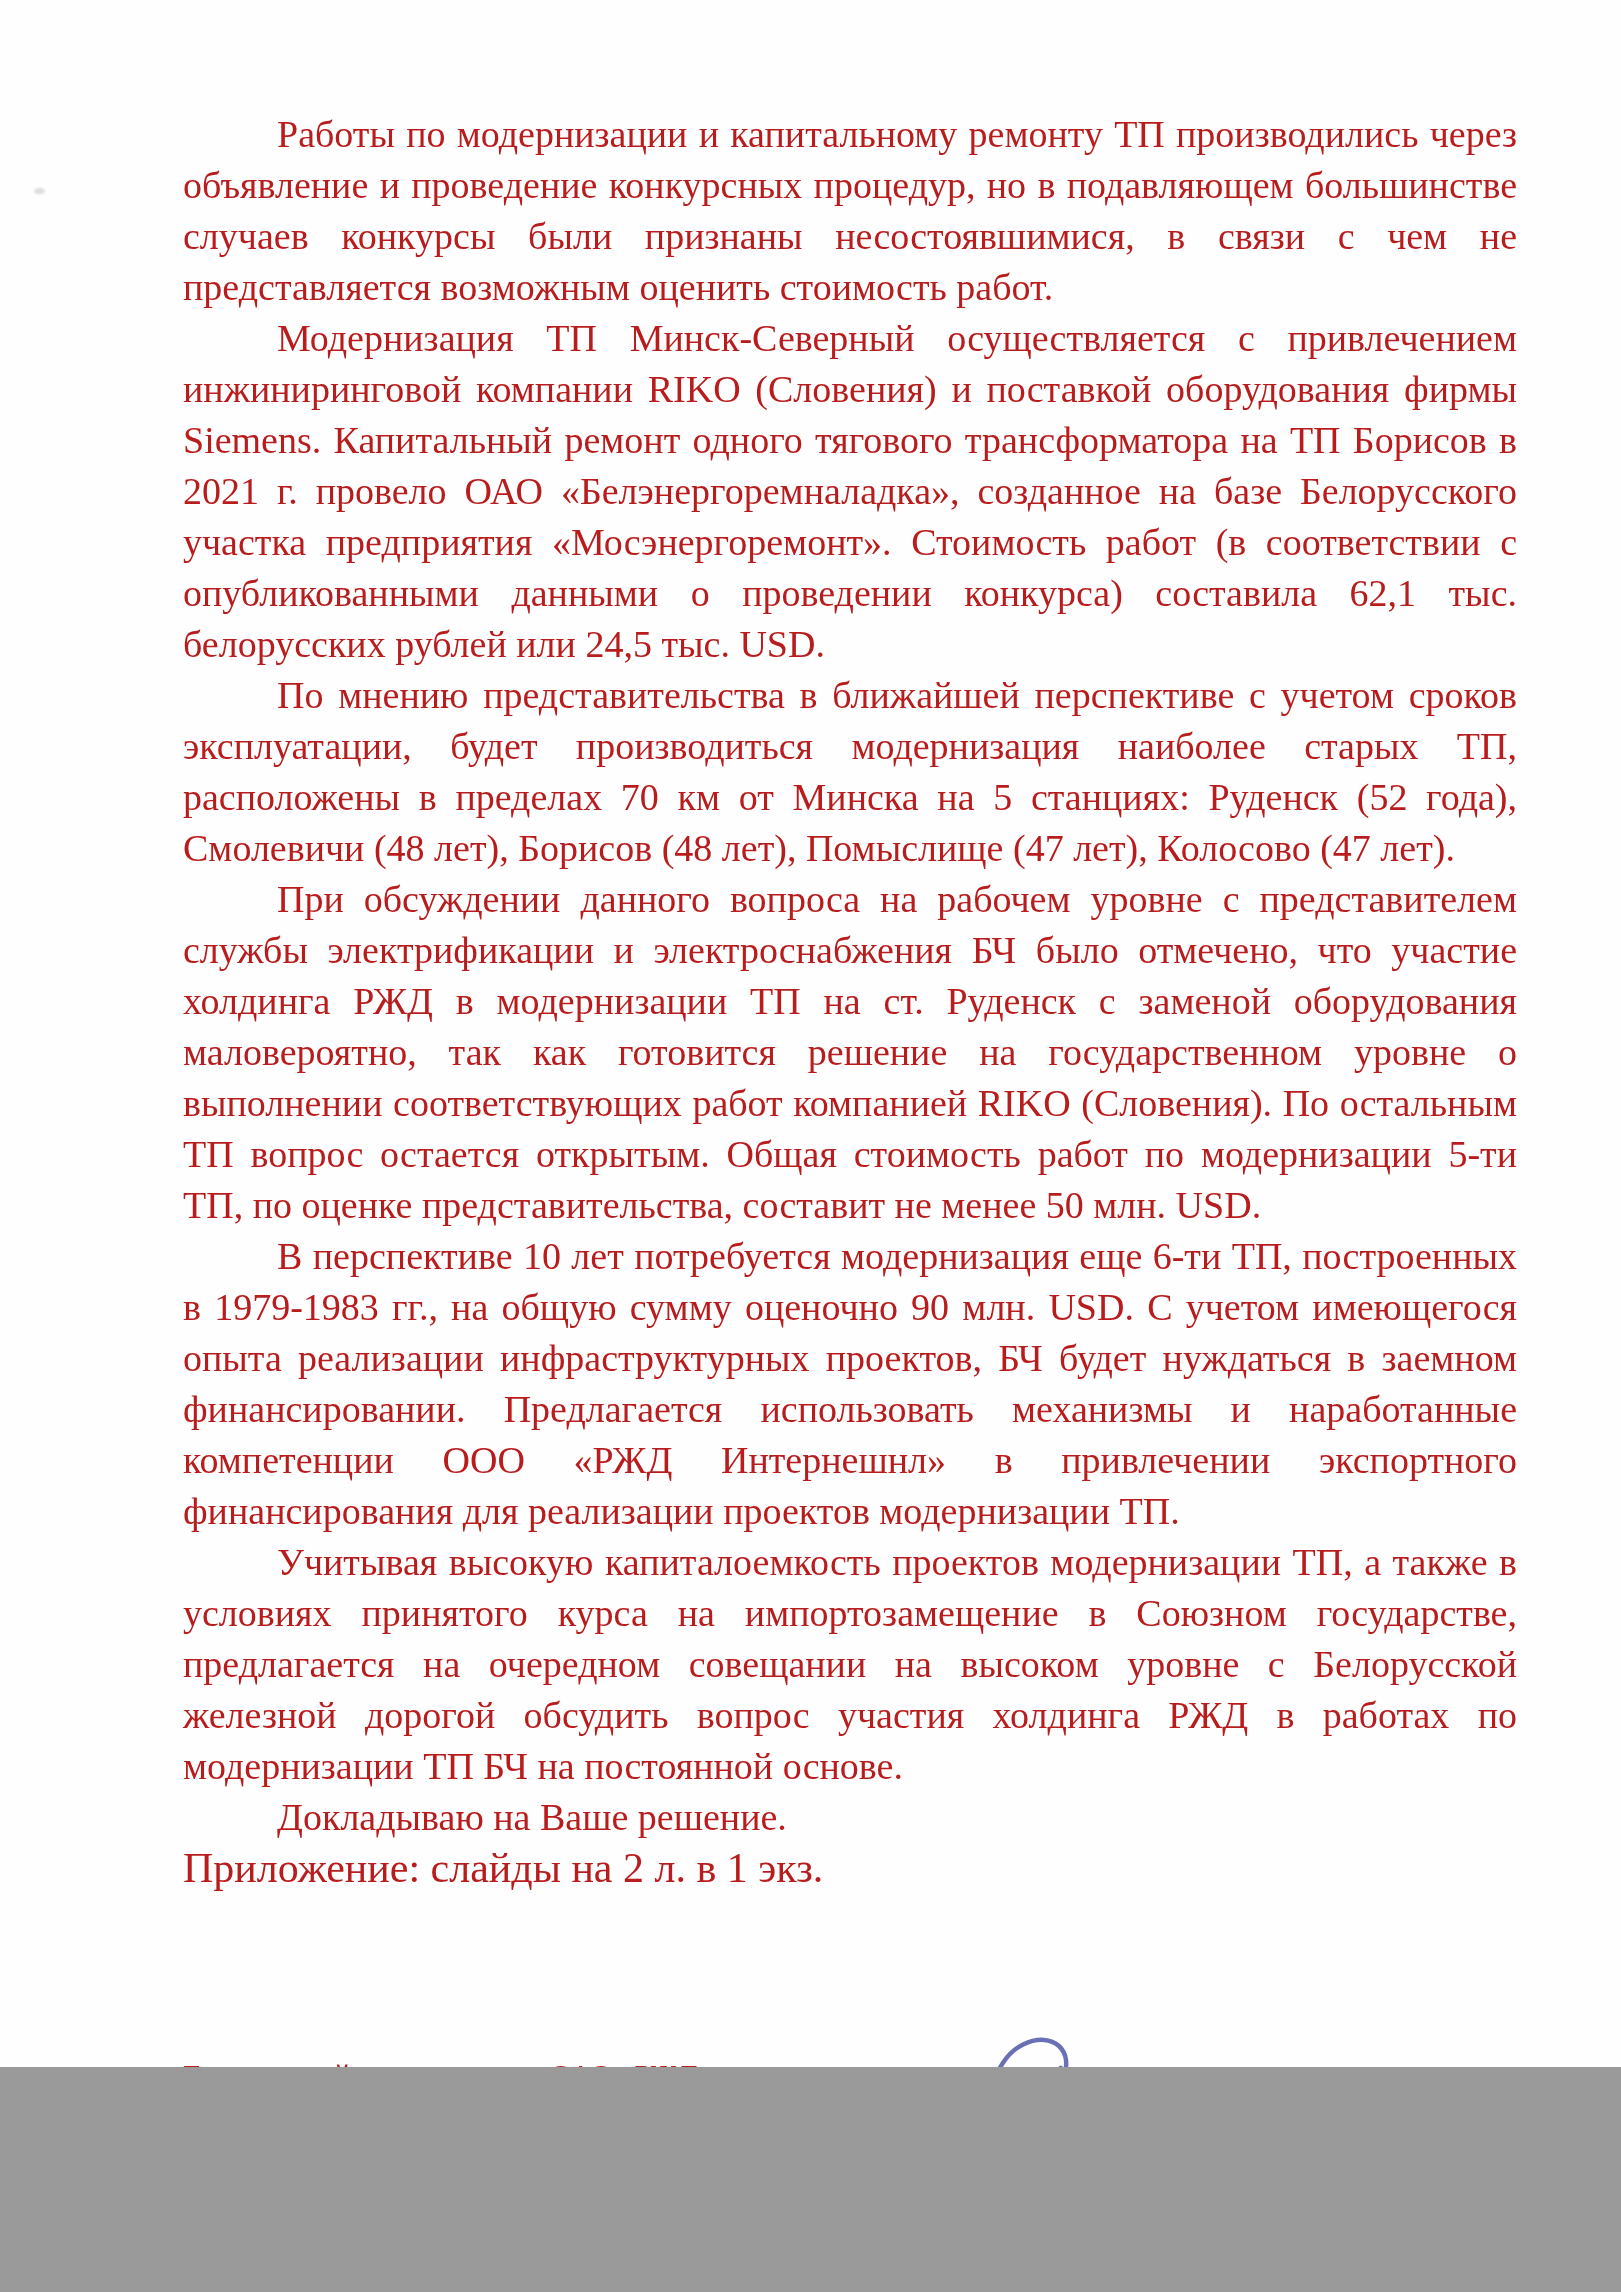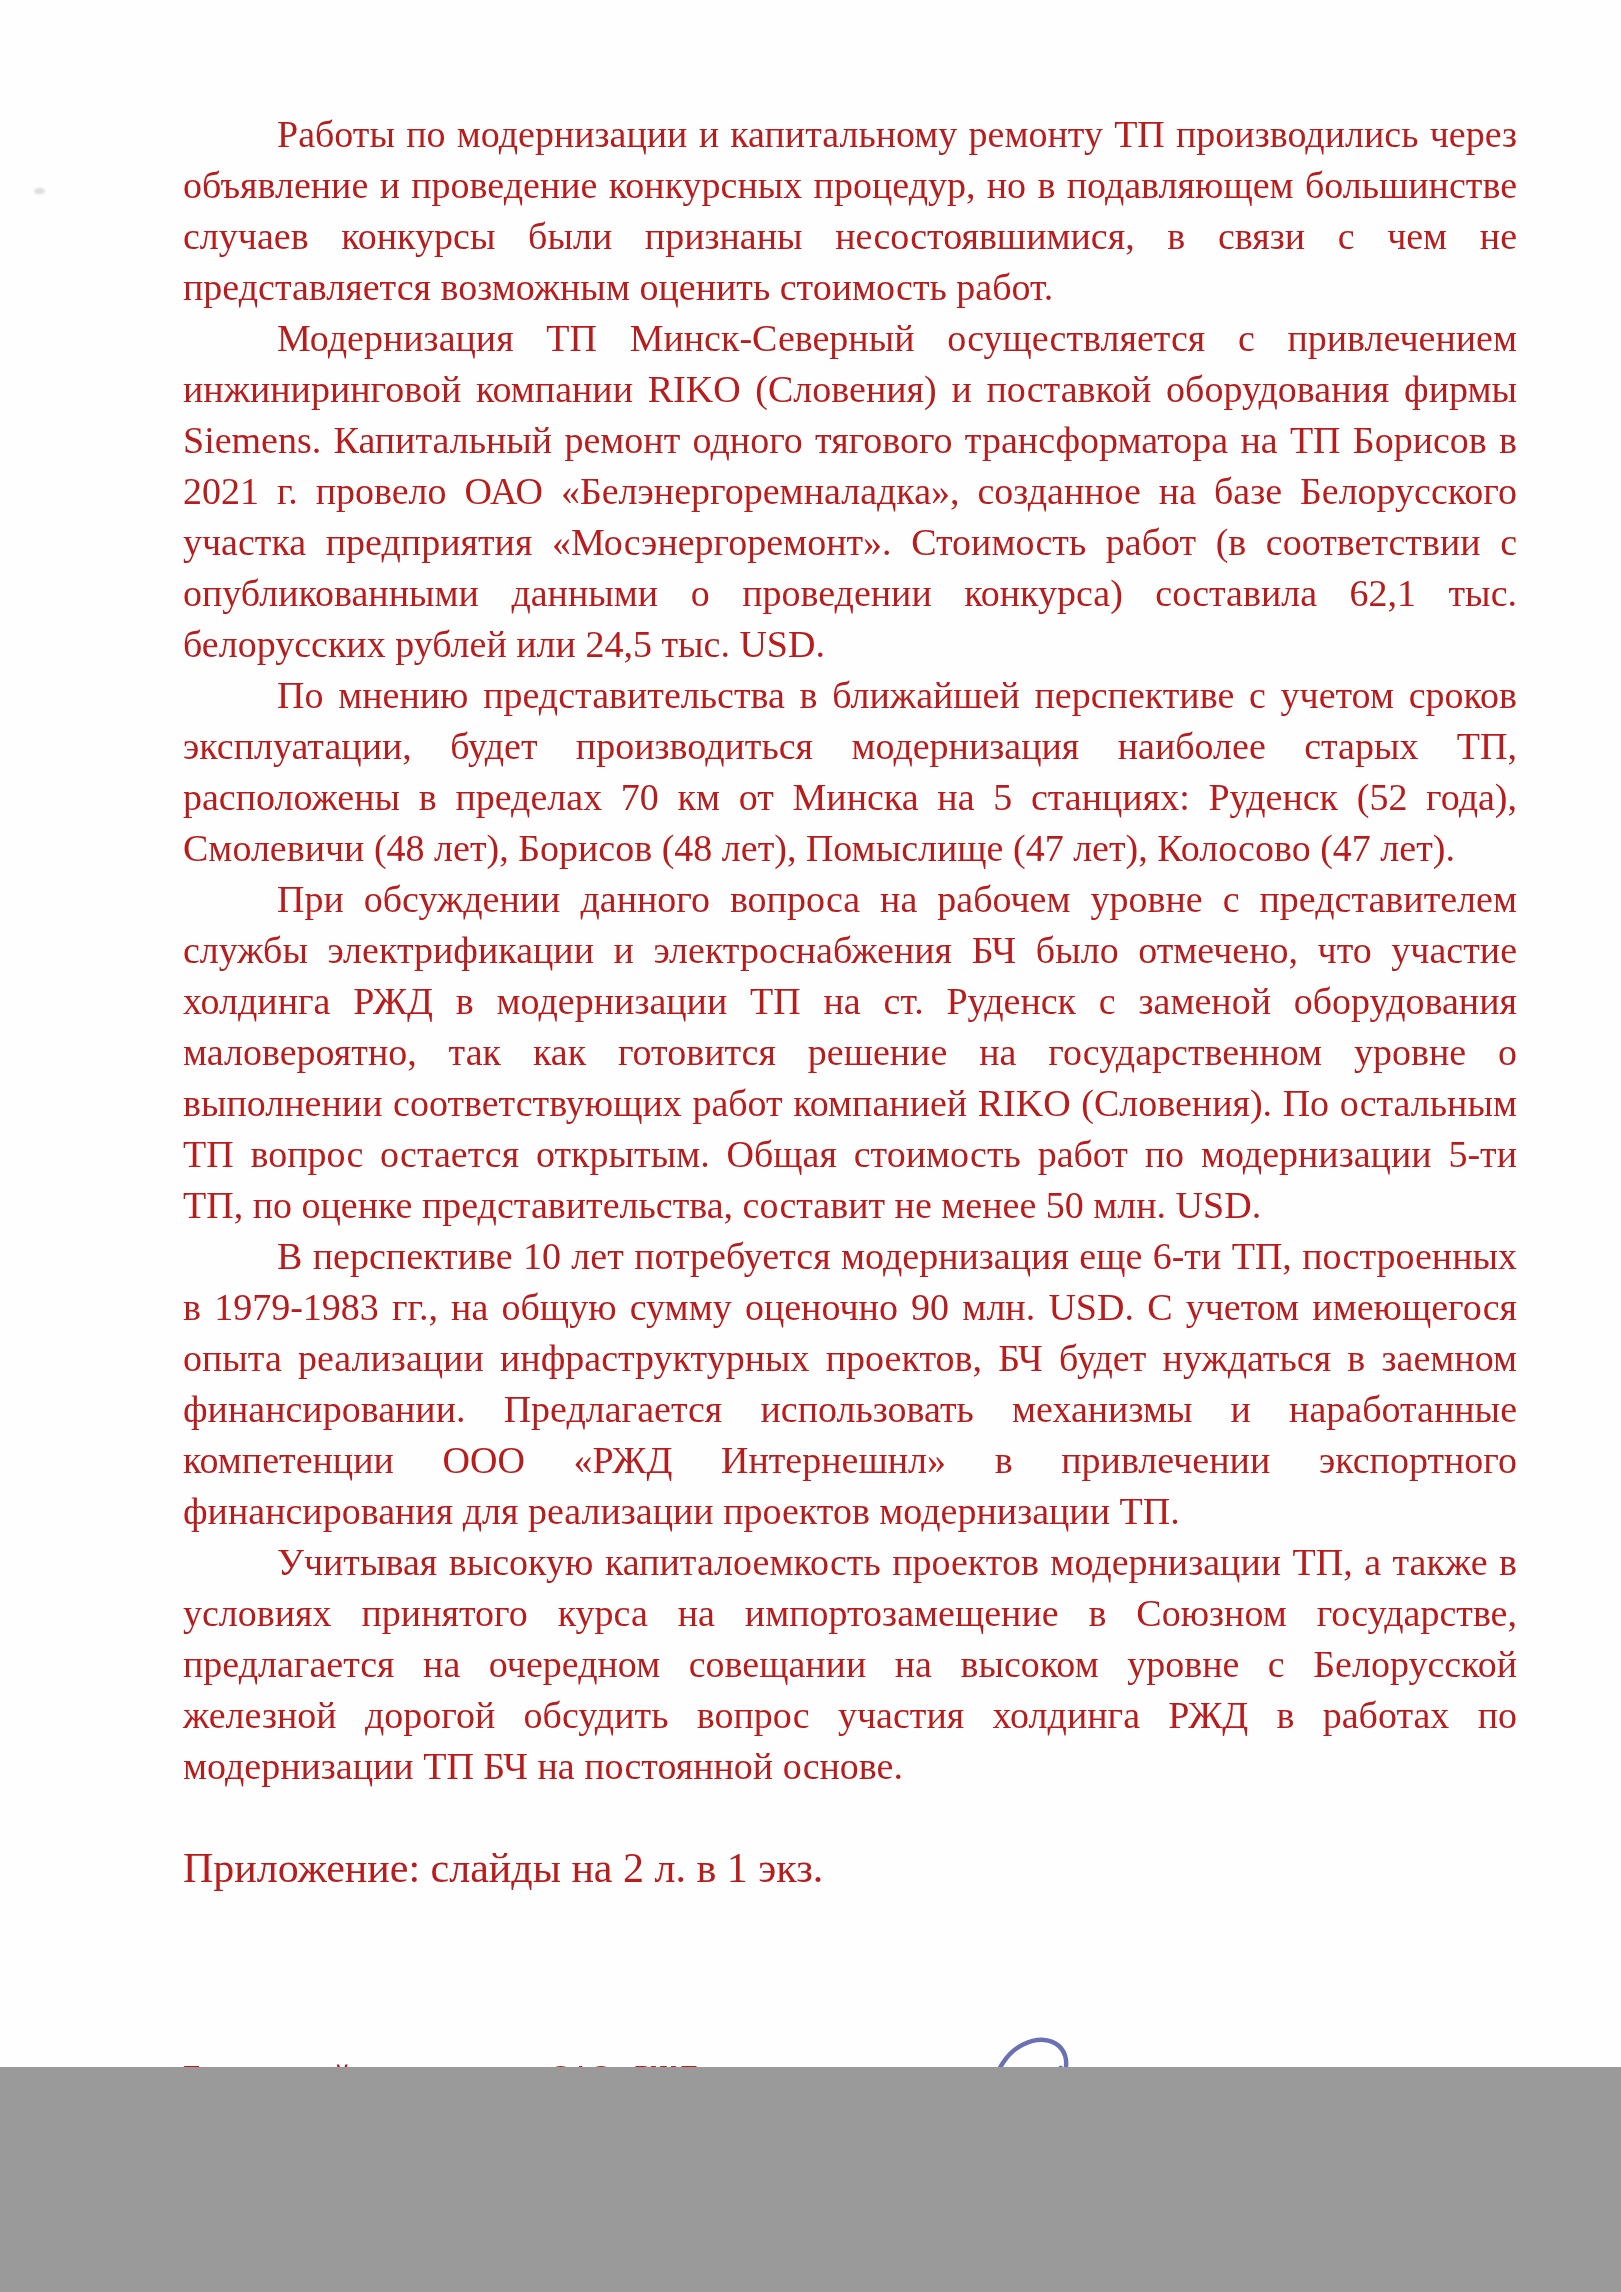--- a/index.html
+++ b/index.html
@@ -86,20 +86,21 @@
 
   <div class="speck"></div>
 
   <div class="body-text" id="letter-body">
       <p><span>Работы по модернизации и капитальному ремонту ТП производились через объявление и проведение конкурсных процедур, но в подавляющем большинстве случаев конкурсы были признаны несостоявшимися, в связи с чем не представляется возможным оценить стоимость работ.</span></p>
       <p><span>Модернизация ТП Минск-Северный осуществляется с привлечением инжиниринговой компании RIKO (Словения) и поставкой оборудования фирмы Siemens. Капитальный ремонт одного тягового трансформатора на ТП Борисов в 2021 г. провело ОАО «Белэнергоремналадка», созданное на базе Белорусского участка предприятия «Мосэнергоремонт». Стоимость работ (в соответствии с опубликованными данными о проведении конкурса) составила 62,1 тыс. белорусских рублей или 24,5 тыс. USD.</span></p>
       <p><span>По мнению представительства в ближайшей перспективе с учетом сроков эксплуатации, будет производиться модернизация наиболее старых ТП, расположены в пределах 70 км от Минска на 5 станциях: Руденск (52 года), Смолевичи (48 лет), Борисов (48 лет), Помыслище (47 лет), Колосово (47 лет).</span></p>
       <p><span>При обсуждении данного вопроса на рабочем уровне с представителем службы электрификации и электроснабжения БЧ было отмечено, что участие холдинга РЖД в модернизации ТП на ст. Руденск с заменой оборудования маловероятно, так как готовится решение на государственном уровне о выполнении соответствующих работ компанией RIKO (Словения). По остальным ТП вопрос остается открытым. Общая </span><span class="b">стоимость работ по модернизации 5-ти ТП, по оценке представительства, составит не менее 50 млн. USD</span><span>.</span></p>
       <p><span class="b">В перспективе 10 лет</span><span> потребуется модернизация </span><span class="b">еще 6-ти ТП</span><span>, построенных в 1979-1983 гг., на общую </span><span class="b">сумму оценочно 90 млн. USD.</span><span> С учетом имеющегося опыта реализации инфраструктурных проектов, БЧ будет нуждаться в заемном финансировании. Предлагается использовать механизмы и наработанные компетенции ООО «РЖД Интернешнл» в привлечении экспортного финансирования для реализации проектов модернизации ТП.</span></p>
       <p><span>Учитывая высокую капиталоемкость проектов модернизации ТП, а также в условиях принятого курса на импортозамещение в Союзном государстве, предлагается на очередном совещании на высоком уровне с Белорусской железной дорогой обсудить вопрос участия холдинга РЖД в работах по модернизации ТП БЧ на постоянной основе.</span></p>
+      <p><span>Докладываю на Ваше решение.</span></p>
     </div>
 
   <p class="note-line" id="attachment-note">Приложение: слайды на 2 л. в 1 экз.</p>
 
 
   <div class="sig-block">
     <p class="sig-title">Генеральный представитель ОАО «РЖД»</p>
 
     <div class="signature-wrap">
       <svg viewBox="0 0 330 260" width="296" height="233">

